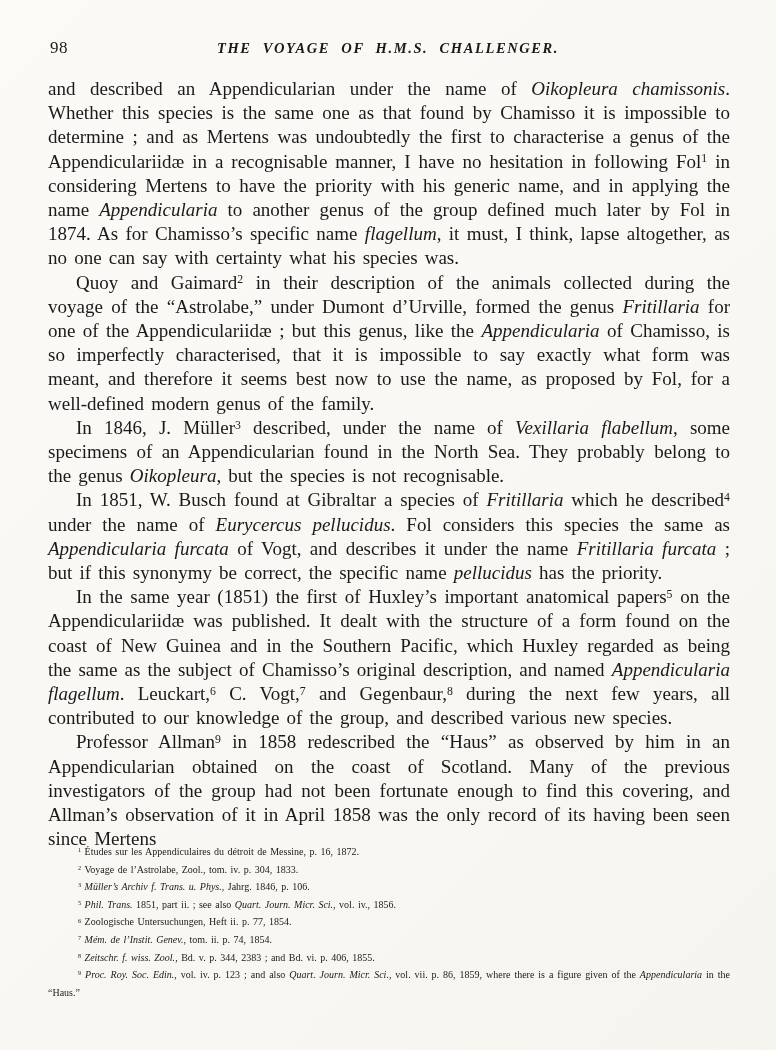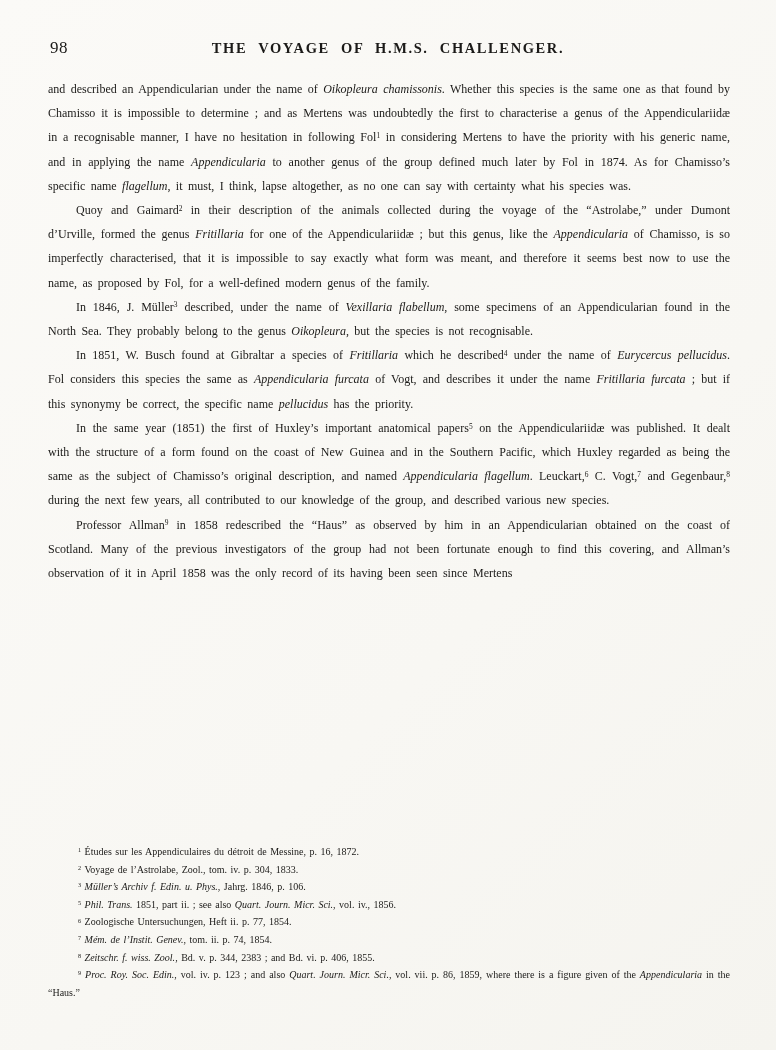--- a/index.html
+++ b/index.html
@@ -31,27 +31,28 @@
     font-size: 17px;
     letter-spacing: 0.5px;
   }
   .header-title {
     text-align: center;
     font-size: 14.5px;
     font-weight: bold;
     letter-spacing: 1.6px;
     word-spacing: 6px;
     padding-top: 3px;
+    font-style: italic;
   }
   .body-text {
     position: absolute;
     top: 77px;
     left: 48px;
     width: 682px;
-    font-size: 12px;
+    font-size: 19px;
     line-height: 24.2px;
     text-align: justify;
     word-spacing: 2.4px;
   }
   .body-text p {
     margin: 0;
     padding: 0;
   }
   .body-text p.indent {
     text-indent: 28px;
@@ -94,21 +95,21 @@
     <p class="indent"><span>Quoy and Gaimard</span><span class="sup">2</span><span> in their description of the animals collected during the voyage of the “Astrolabe,” under Dumont d’Urville, formed the genus </span><span class="it">Fritillaria</span><span> for one of the Appendiculariidæ ; but this genus, like the </span><span class="it">Appendicularia</span><span> of Chamisso, is so imperfectly characterised, that it is impossible to say exactly what form was meant, and therefore it seems best now to use the name, as proposed by Fol, for a well-defined modern genus of the family.</span></p>
     <p class="indent"><span>In 1846, J. Müller</span><span class="sup">3</span><span> described, under the name of </span><span class="it">Vexillaria flabellum</span><span>, some specimens of an Appendicularian found in the North Sea.  They probably belong to the genus </span><span class="it">Oikopleura</span><span>, but the species is not recognisable.</span></p>
     <p class="indent"><span>In 1851, W. Busch found at Gibraltar a species of </span><span class="it">Fritillaria</span><span> which he described</span><span class="sup">4</span><span> under the name of </span><span class="it">Eurycercus pellucidus</span><span>.  Fol considers this species the same as </span><span class="it">Appendicularia furcata</span><span> of Vogt, and describes it under the name </span><span class="it">Fritillaria furcata</span><span> ; but if this synonymy be correct, the specific name </span><span class="it">pellucidus</span><span> has the priority.</span></p>
     <p class="indent"><span>In the same year (1851) the first of Huxley’s important anatomical papers</span><span class="sup">5</span><span> on the Appendiculariidæ was published.  It dealt with the structure of a form found on the coast of New Guinea and in the Southern Pacific, which Huxley regarded as being the same as the subject of Chamisso’s original description, and named </span><span class="it">Appendicularia flagellum</span><span>.  Leuckart,</span><span class="sup">6</span><span> C. Vogt,</span><span class="sup">7</span><span> and Gegenbaur,</span><span class="sup">8</span><span> during the next few years, all contributed to our knowledge of the group, and described various new species.</span></p>
     <p class="indent"><span>Professor Allman</span><span class="sup">9</span><span> in 1858 redescribed the “Haus” as observed by him in an Appendicularian obtained on the coast of Scotland.  Many of the previous investigators of the group had not been fortunate enough to find this covering, and Allman’s observation of it in April 1858 was the only record of its having been seen since Mertens</span></p>
   </div>
 
   <div class="footnotes">
     <div class="footnote"><span class="sup">1</span><span> Études sur les Appendiculaires du détroit de Messine, p. 16, 1872.</span></div>
     <div class="footnote"><span class="sup">2</span><span> Voyage de l’Astrolabe, Zool., tom. iv. p. 304, 1833.</span></div>
-    <div class="footnote"><span class="sup">3</span><span class="it"> Müller’s Archiv f. Edin. u. Phys.</span><span>, Jahrg. 1846, p. 106.</span></div>
+    <div class="footnote"><span class="sup">3</span><span class="it"> Müller’s Archiv f. Trans. u. Phys.</span><span>, Jahrg. 1846, p. 106.</span></div>
     <div class="footnote"><span class="sup">5</span><span class="it"> Phil. Trans.</span><span> 1851, part ii. ; see also </span><span class="it">Quart. Journ. Micr. Sci.</span><span>, vol. iv., 1856.</span></div>
     <div class="footnote"><span class="sup">6</span><span> Zoologische Untersuchungen, Heft ii. p. 77, 1854.</span></div>
     <div class="footnote"><span class="sup">7</span><span class="it"> Mém. de l’Instit. Genev.</span><span>, tom. ii. p. 74, 1854.</span></div>
     <div class="footnote"><span class="sup">8</span><span class="it"> Zeitschr. f. wiss. Zool.</span><span>, Bd. v. p. 344, 2383 ; and Bd. vi. p. 406, 1855.</span></div>
     <div class="footnote"><span class="sup">9</span><span class="it"> Proc. Roy. Soc. Edin.</span><span>, vol. iv. p. 123 ; and also </span><span class="it">Quart. Journ. Micr. Sci.</span><span>, vol. vii. p. 86, 1859, where there is a figure given of the </span><span class="it">Appendicularia</span><span> in the “Haus.”</span></div>
   </div>
 
 </div>
 
 </body></html>

